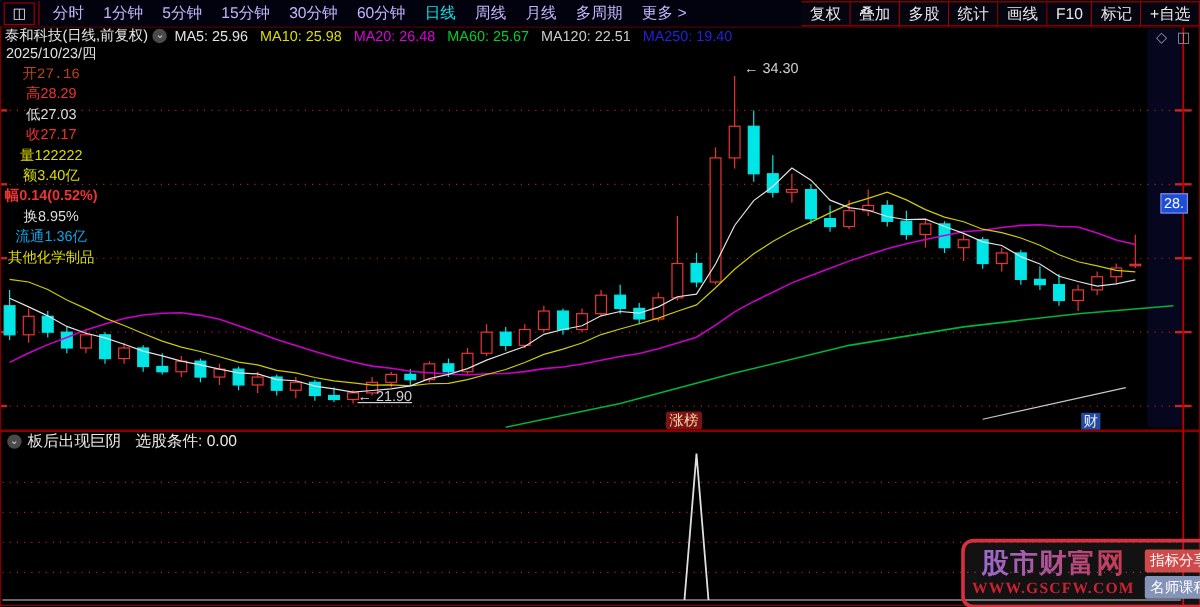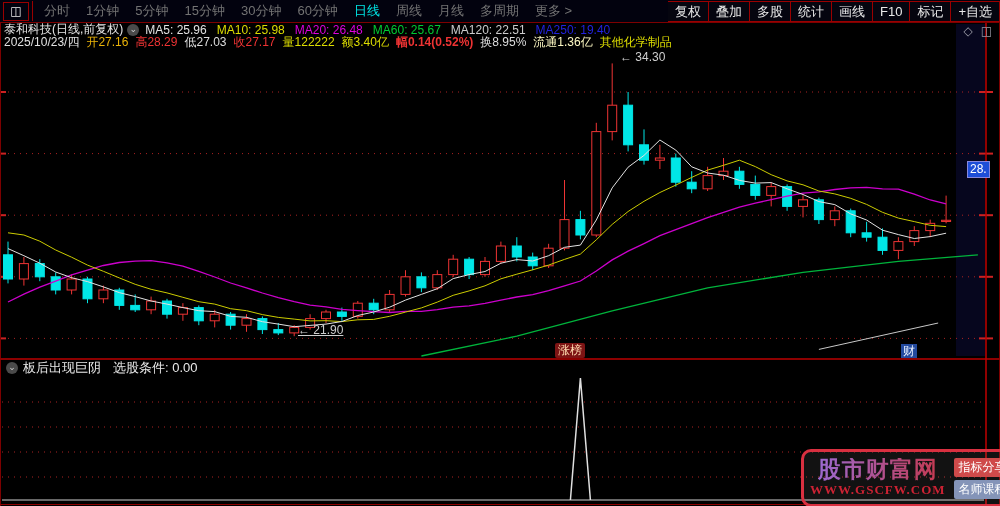--- a/index.html
+++ b/index.html
@@ -4,37 +4,37 @@
 <style>
   html,body{margin:0;padding:0;background:#000;width:1000px;height:506px;overflow:hidden;
     font-family:"Liberation Sans","DejaVu Sans",sans-serif;}
   #app{position:relative;width:1000px;height:506px;background:#000;}
   
   .toolbar{position:absolute;top:0;left:0;width:1000px;height:22px;background:#02020e;
     display:flex;align-items:center;z-index:5;}
   .tb-iconbox{margin-left:3px;width:24px;height:17px;border:1px solid #9a0000;display:flex;
     align-items:center;justify-content:center;color:#e8e8e8;font-size:12px;}
   .tb-sep{width:1px;height:20px;background:#9a0000;margin:0 3px;}
-  .tab{color:#737373;font-size:13px;padding:0 8px;white-space:nowrap;cursor:default;}
+  .tab{color:#c4b5fd;font-size:13px;padding:0 8px;white-space:nowrap;cursor:default;}
   .tab--active{color:#00e5e5;}
   .tb-spacer{flex:1;}
   .tb-btn{color:#e8e8e8;font-size:13px;border:1px solid #9a0000;border-left:none;
     padding:1px 7px;height:17px;line-height:17px;white-space:nowrap;background:#05050f;}
   .tb-btn:first-of-type{border-left:1px solid #9a0000;}
   
   .row2{position:absolute;top:23px;left:4px;height:13px;display:flex;align-items:center;
     font-size:12px;z-index:5;white-space:nowrap;}
   .stock-name{color:#e8e8e8;margin-right:4px;}
   .chev-circle{display:inline-block;width:12px;height:12px;border-radius:50%;background:#4a4a4a;
     color:#cfcfcf;font-size:9px;line-height:10px;text-align:center;margin-right:6px;}
   .ma-item{margin-right:10px;}
   .row2-icons{position:absolute;top:24px;right:8px;color:#9a9aa6;font-size:12px;z-index:5;
     display:flex;gap:8px;}
   .row3{position:absolute;top:36px;left:4px;height:13px;display:flex;align-items:center;
-    font-size:12px;z-index:5;white-space:nowrap;}
+    font-size:12px;z-index:5;white-space:nowrap;flex-direction:column;}
   .q-field{margin-right:7px;}
   
   #chart{position:absolute;top:0;left:0;z-index:1;}
   
   .anno{position:absolute;color:#cfcfcf;font-size:12px;z-index:4;white-space:nowrap;}
   .badge-rank{position:absolute;left:555px;top:343px;background:#7d1414;color:#ffd9ae;
     font-size:12px;padding:0 3px;line-height:15px;z-index:4;border-radius:2px;}
   .badge-cai{position:absolute;left:901px;top:344px;background:#234a9e;color:#e8f0ff;
     font-size:12px;padding:0 2px;line-height:14px;z-index:4;}
   .badge-price{position:absolute;left:967px;top:161px;background:#1d4ed8;color:#ffffff;
@@ -256,29 +256,29 @@
     <span class="ma-item" style="color: rgb(204, 204, 204);">MA120: 22.51</span>
     <span class="ma-item" style="color: rgb(34, 34, 221);">MA250: 19.40</span>
   </div>
   <div class="row2-icons">
     <span>◇</span>
     <span>◫</span>
   </div>
 
   <div class="row3">
     <span class="q-field" style="color: rgb(224, 224, 224);">2025/10/23/四</span>
-    <span class="q-field" style="color: #eab308;">开27.16</span>
+    <span class="q-field" style="color: #c2410c; font-family: Liberation Mono, monospace;">开27.16</span>
     <span class="q-field" style="color: rgb(238, 51, 51);">高28.29</span>
     <span class="q-field" style="color: rgb(221, 221, 221);">低27.03</span>
     <span class="q-field" style="color: rgb(238, 51, 51);">收27.17</span>
     <span class="q-field" style="color: rgb(221, 221, 0);">量122222</span>
     <span class="q-field" style="color: rgb(221, 221, 0);">额3.40亿</span>
     <span class="q-field" style="color: rgb(238, 51, 51); font-weight: bold;">幅0.14(0.52%)</span>
     <span class="q-field" style="color: rgb(221, 221, 221);">换8.95%</span>
-    <span class="q-field" style="color: #fef9c3;">流通1.36亿</span>
+    <span class="q-field" style="color: #0ea5e9;">流通1.36亿</span>
     <span class="q-field" style="color: rgb(221, 221, 0);">其他化学制品</span>
   </div>
 
   <div class="anno" style="left:620px;top:50px;">← 34.30</div>
   <div class="anno" style="left:298px;top:323px;text-decoration:underline;">← 21.90</div>
   <div class="badge-rank">涨榜</div>
   <div class="badge-cai">财</div>
   <div class="badge-price">28.</div>
 
   <div class="panel-head">

